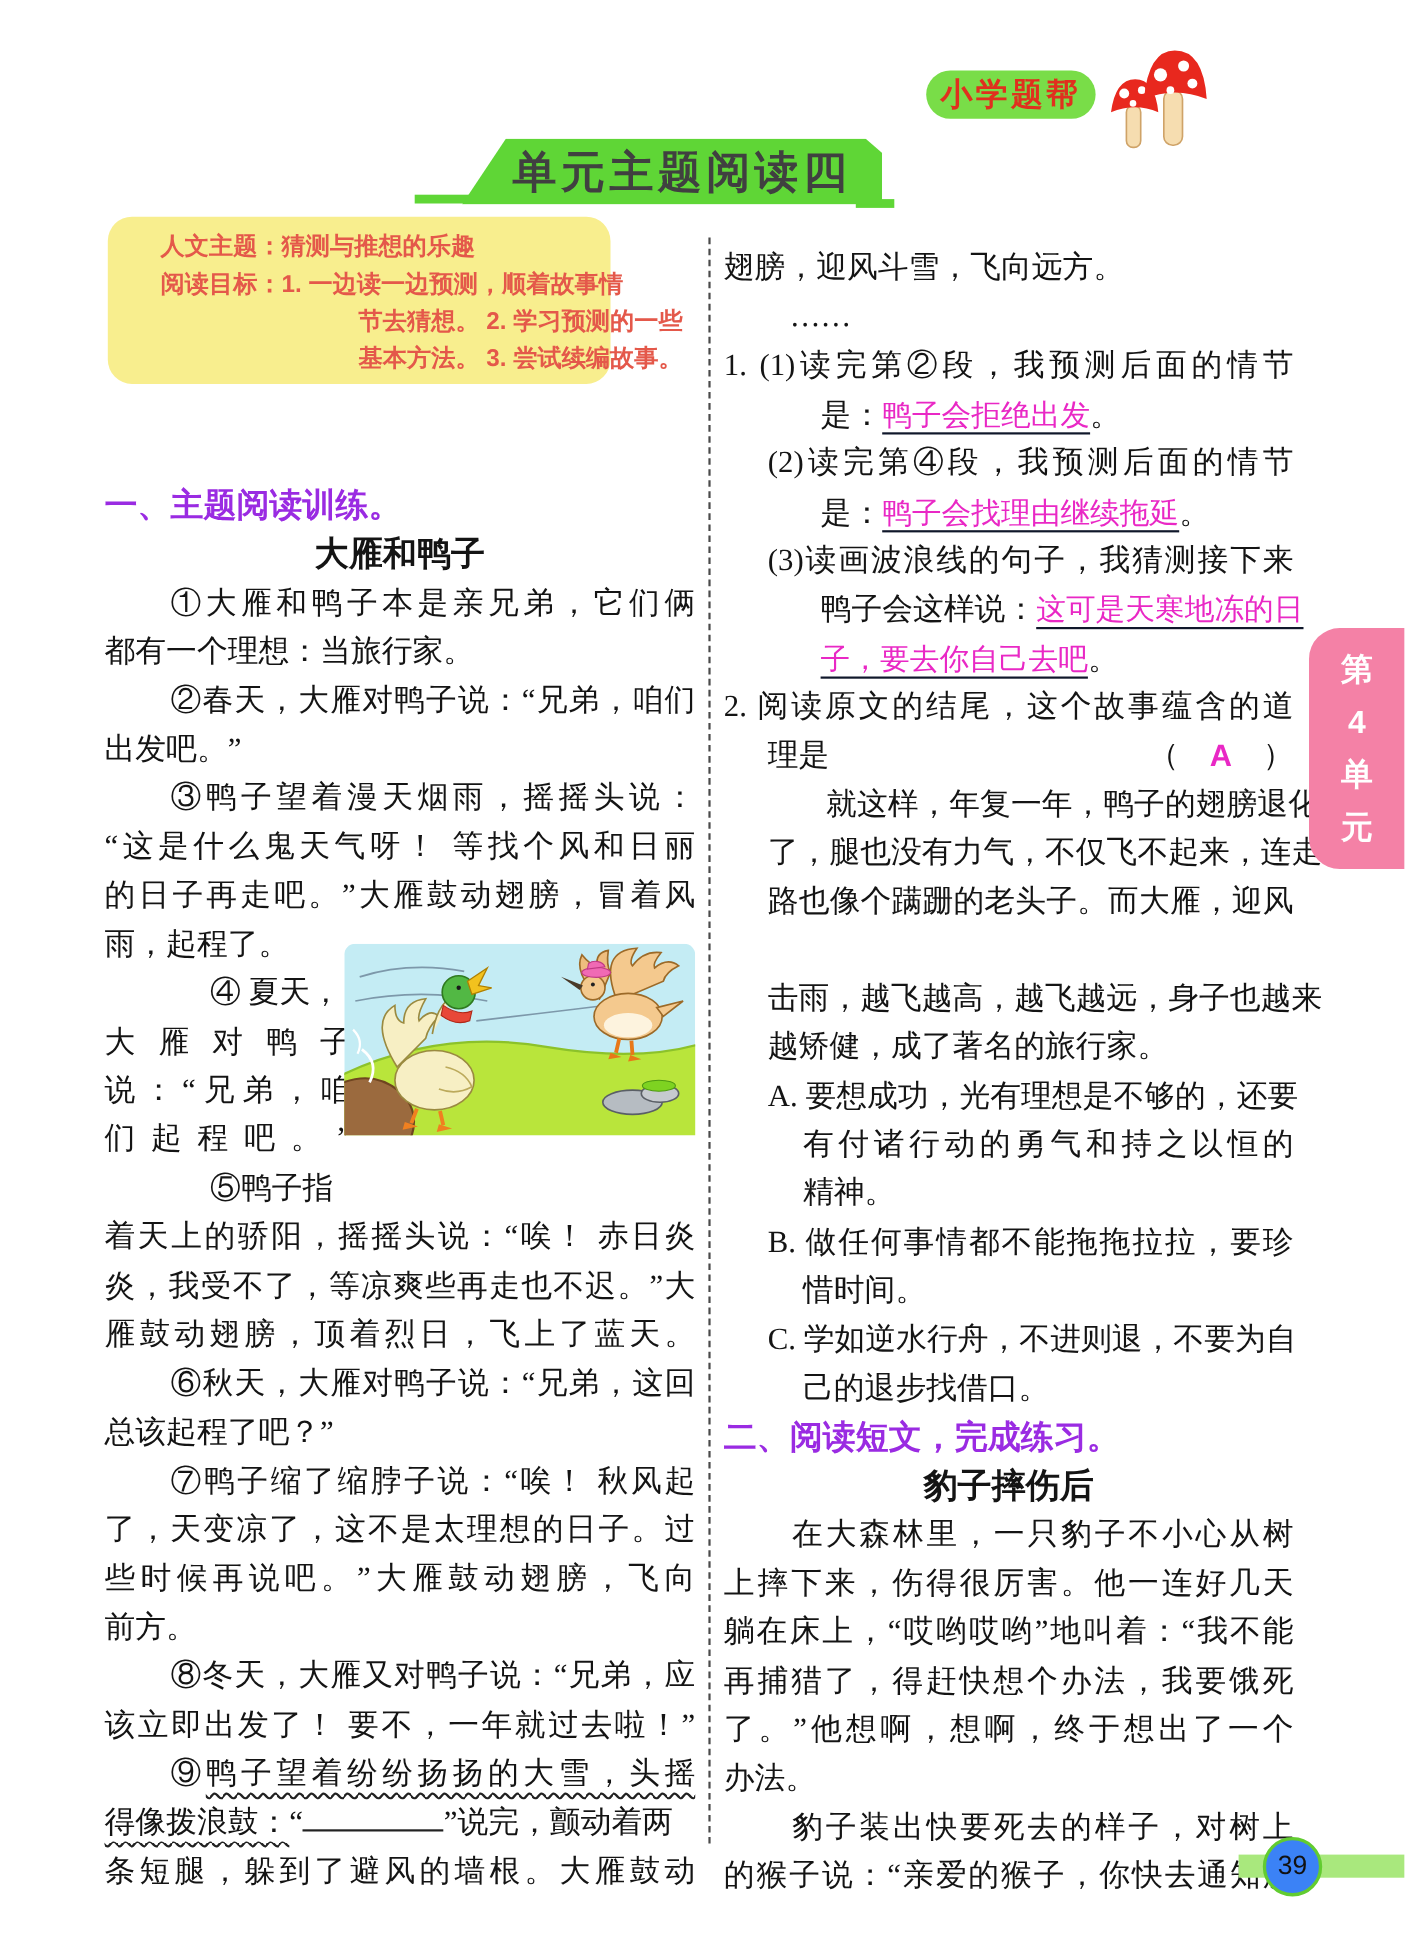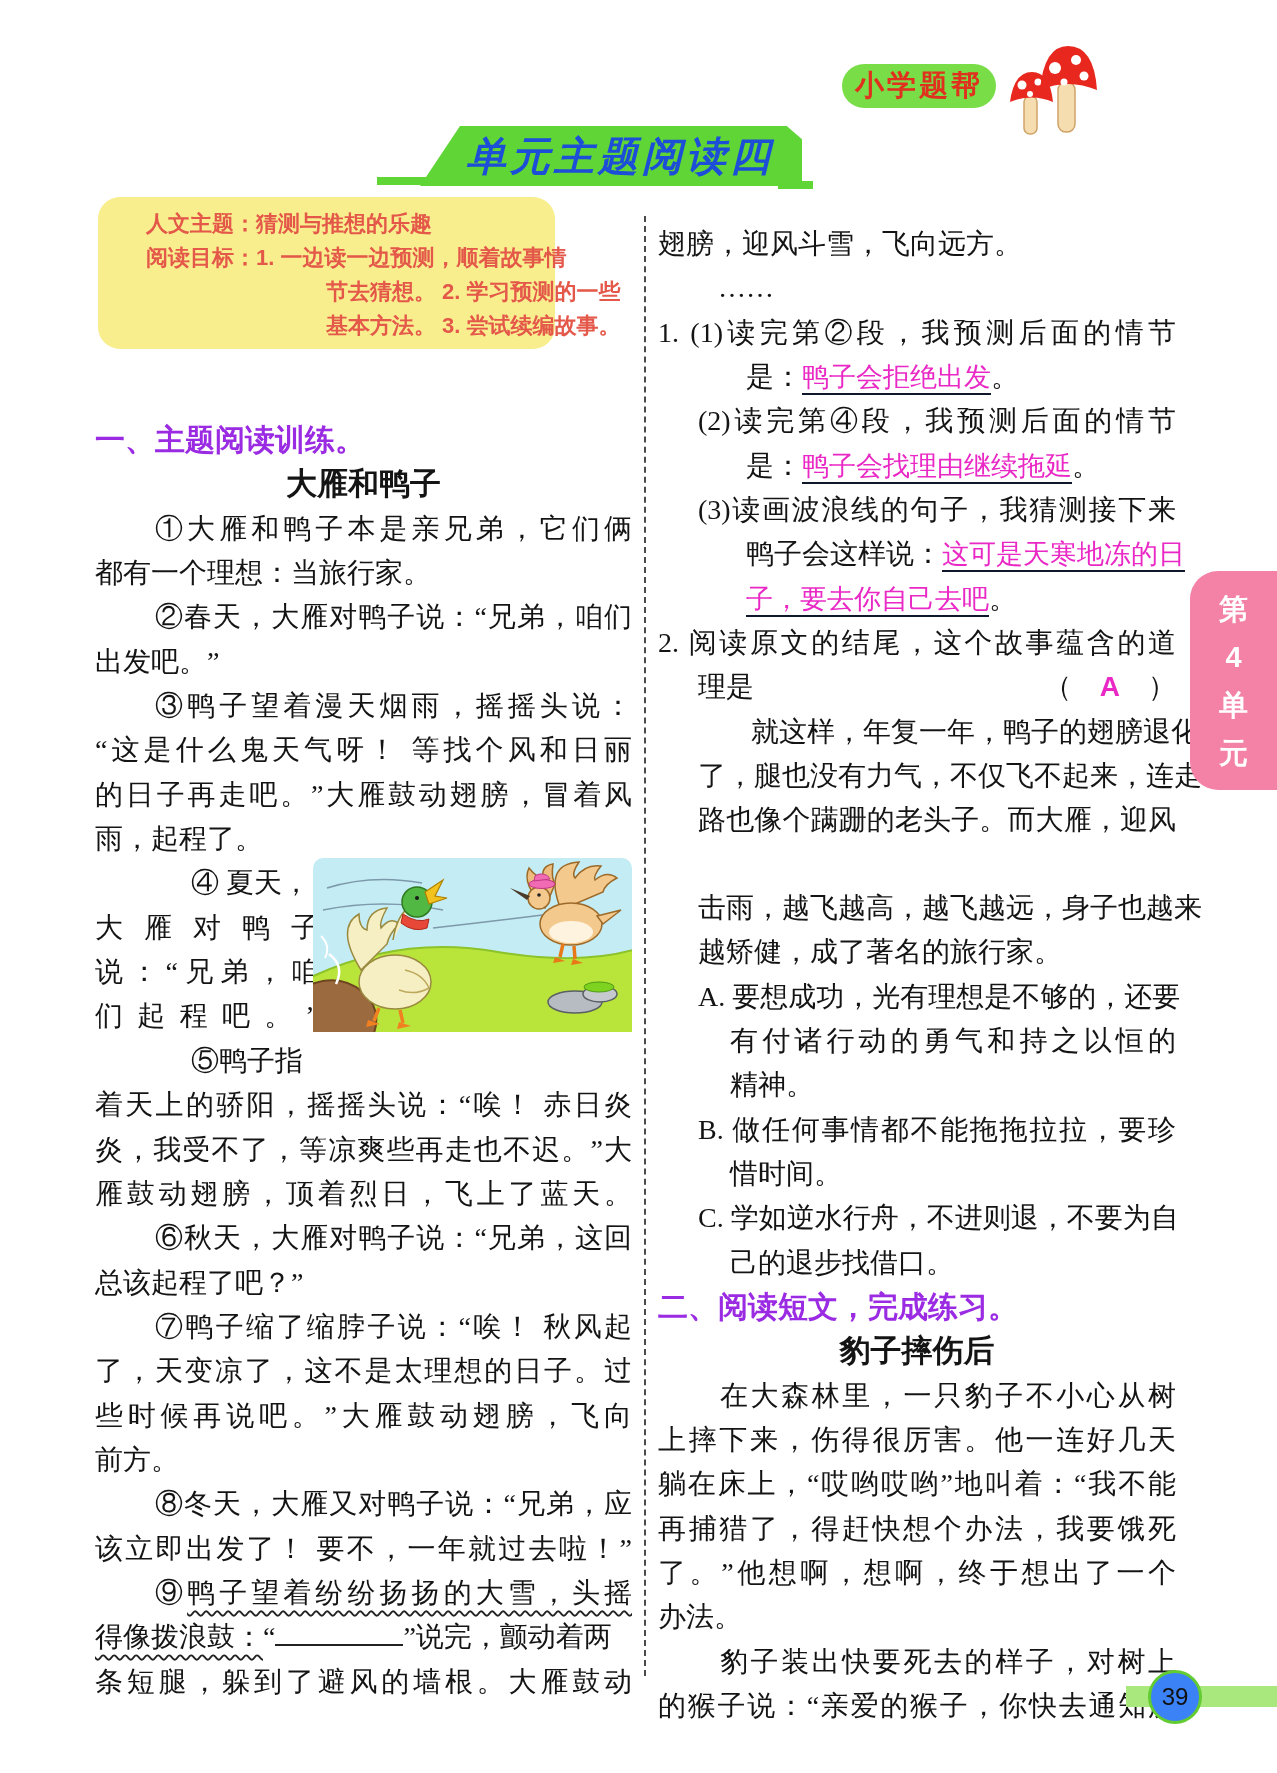--- a/index.html
+++ b/index.html
@@ -11,22 +11,22 @@
              background:var(--logo-green);display:flex;align-items:center;justify-content:center;}
   .logo-pill span{font-family:"Liberation Sans",sans-serif;font-weight:bold;font-size:29px;
              color:var(--logo-red);letter-spacing:3px;}
   .mushrooms{position:absolute;left:992px;top:38px;}
 
   .banner-tail{position:absolute;left:377px;top:177px;width:52px;height:8px;background:var(--banner-green);}
   .banner-step{position:absolute;left:778px;top:181px;width:35px;height:8px;background:var(--banner-green);}
   .banner{position:absolute;left:420px;top:126px;width:382px;height:60px;background:var(--banner-green);
           clip-path:polygon(0 100%,40px 0,96% 0,100% 22%,100% 100%);
           display:flex;align-items:center;justify-content:center;}
-  .banner span{font-family:"Liberation Sans",sans-serif;font-weight:bold;font-size:40px;color:#1d4ed8;
-          letter-spacing:4px;padding-left:18px;font-style:italic;}
+  .banner span{font-family:"Liberation Sans",sans-serif;font-weight:bold;font-size:40px;color:#404040;
+          letter-spacing:4px;padding-left:18px;}
 
   
   .infobox{position:absolute;left:98px;top:197px;width:457px;height:152px;background:var(--box-yellow);
            border-radius:22px;padding:10px 0 0 48px;box-sizing:border-box;}
   .infobox .tl{height:34px;line-height:34px;font-size:22px;font-weight:bold;
                font-family:"Liberation Sans",sans-serif;color:var(--box-red);white-space:nowrap;}
 
   
   .col{position:absolute;}
   .tl{height:44.35px;line-height:44.35px;font-size:28px;white-space:nowrap;box-sizing:border-box;}
@@ -94,21 +94,21 @@
 
   <div class="infobox">
       <div class="tl"><span>人文主题：猜测与推想的乐趣</span></div>
       <div class="tl"><span>阅读目标：1. 一边读一边预测，顺着故事情</span></div>
       <div class="tl" style="padding-left: 180px;"><span>节去猜想。 2. 学习预测的一些</span></div>
       <div class="tl" style="padding-left: 180px;"><span>基本方法。 3. 尝试续编故事。</span></div>
     </div>
 
   <div class="divider"></div>
 
-  <div class="col" style="left:95px;top:418px;width:537px;">
+  <div class="col" style="left:95px;top:438px;width:537px;">
       <div class="tl headp"><span>一、主题阅读训练。</span></div>
       <div class="tl titleb"><span>大雁和鸭子</span></div>
       <div class="tl j" style="padding-left: 60px;"><span>①大雁和鸭子本是亲兄弟，它们俩</span></div>
       <div class="tl"><span>都有一个理想：当旅行家。</span></div>
       <div class="tl j" style="padding-left: 60px;"><span>②春天，大雁对鸭子说：“兄弟，咱们</span></div>
       <div class="tl"><span>出发吧。”</span></div>
       <div class="tl j" style="padding-left: 60px;"><span>③鸭子望着漫天烟雨，摇摇头说：</span></div>
       <div class="tl j"><span>“这是什么鬼天气呀！ 等找个风和日丽</span></div>
       <div class="tl j"><span>的日子再走吧。”大雁鼓动翅膀，冒着风</span></div>
       <div class="tl"><span>雨，起程了。</span></div>

